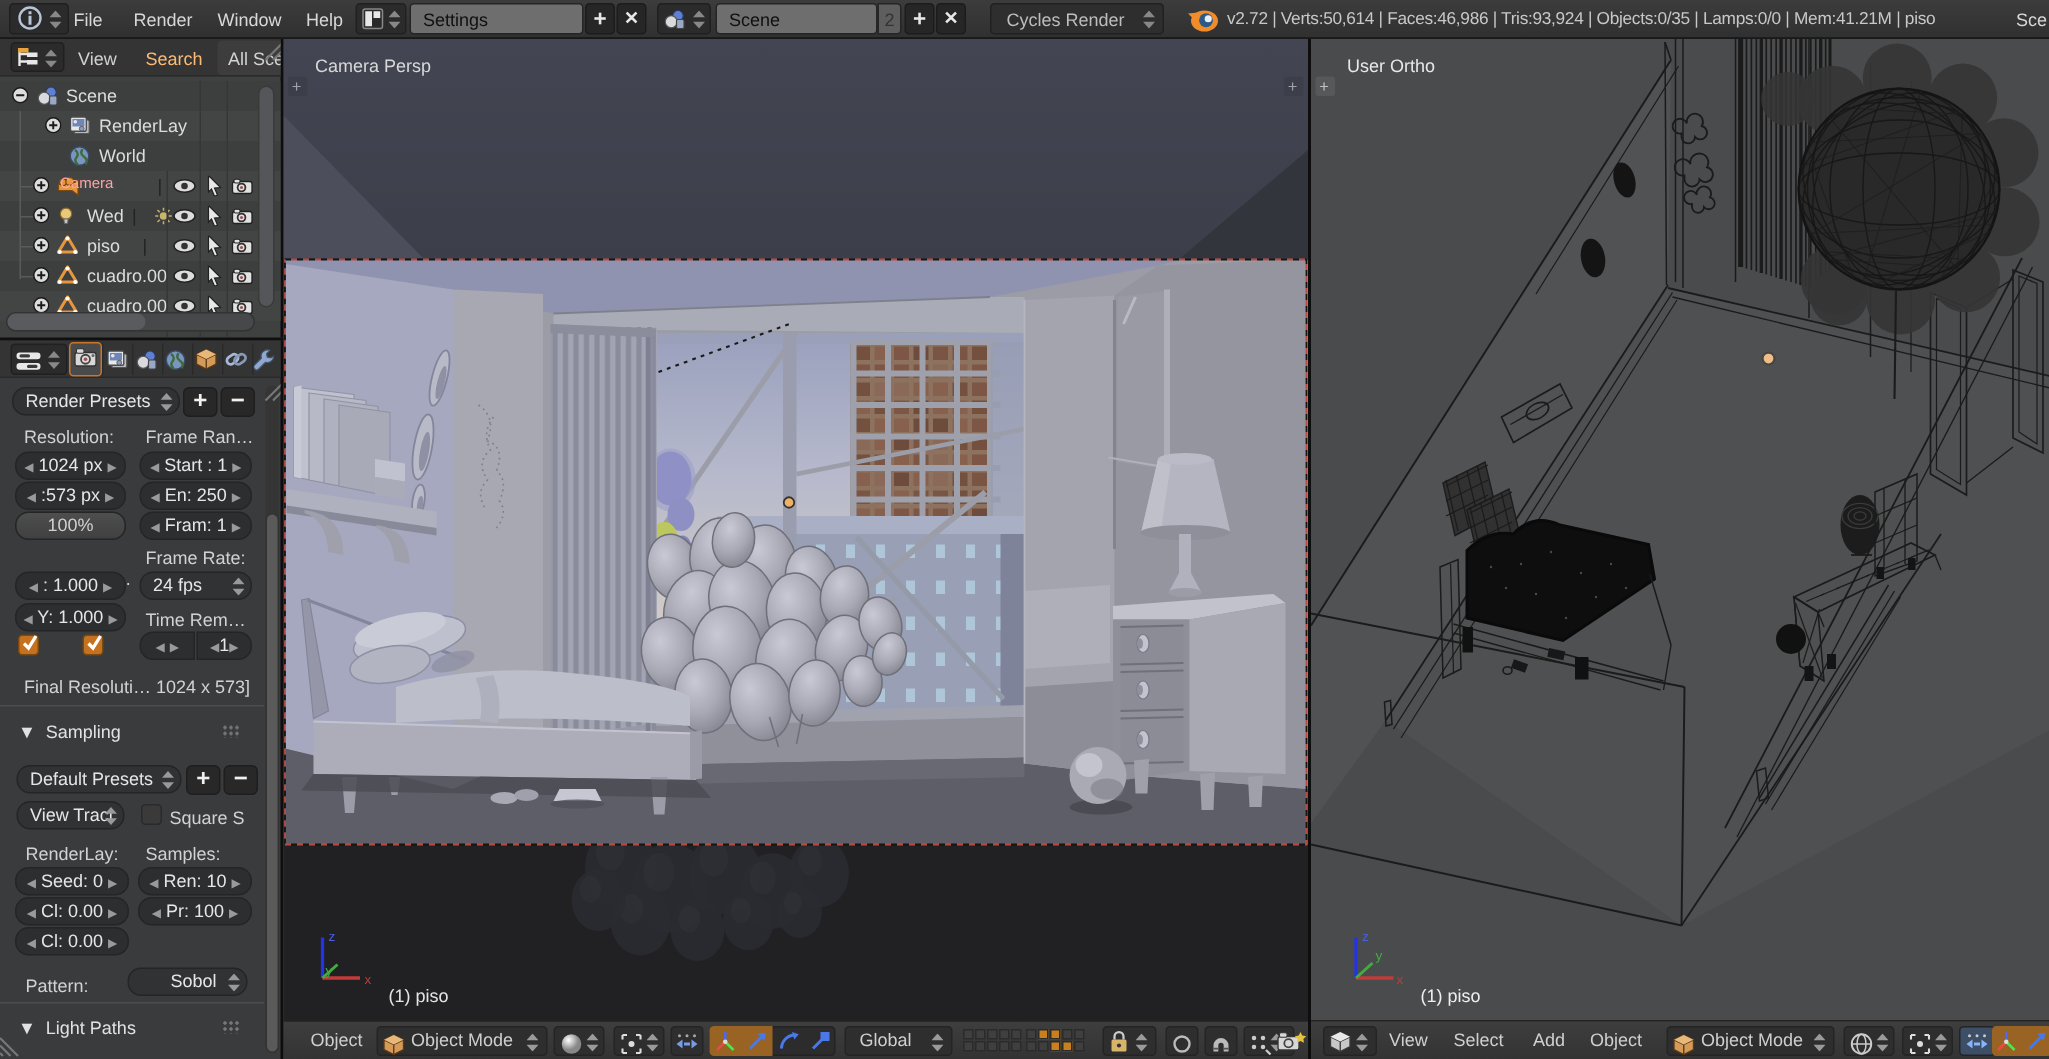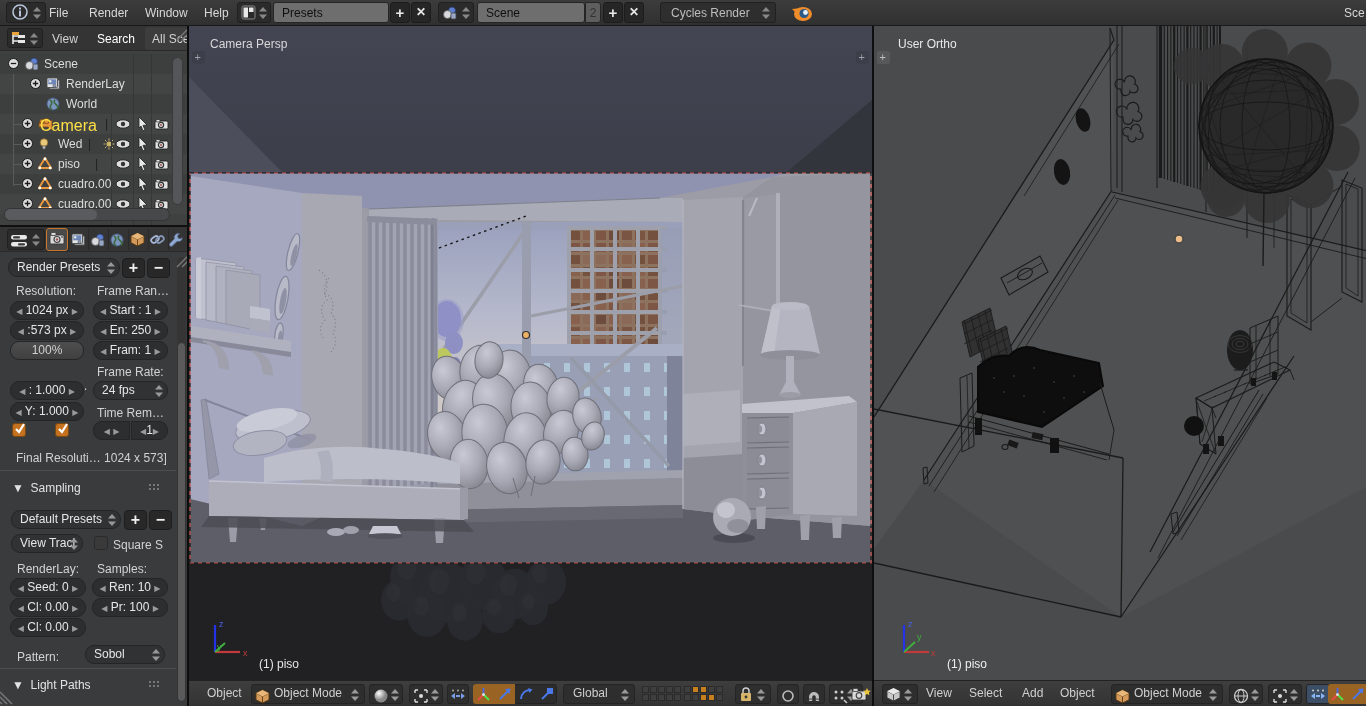--- a/index.html
+++ b/index.html
@@ -49,21 +49,21 @@
       <div class="abs ebtn" style="left:237px;top:2px;width:34px;height:21px"></div>
       <svg class="abs" style="left:241px;top:5px" width="15" height="15" viewBox="0 0 15 15">
         <rect x="1" y="1" width="13" height="13" rx="1.5" fill="#2a2a2a" stroke="#888" stroke-width="1"></rect>
         <rect x="2.5" y="2.5" width="4.5" height="10" fill="#e8e8e8"></rect>
         <rect x="8" y="2.5" width="4.5" height="4.5" fill="#e8e8e8"></rect>
       </svg>
       <svg class="abs" style="left:259px;top:7px" width="8" height="12" viewBox="0 0 8 12">
         <path d="M4 0 L8 4.5 L0 4.5 Z" fill="#888"></path>
         <path d="M4 12 L8 7.5 L0 7.5 Z" fill="#888"></path>
       </svg>
-      <div class="abs field" style="left:273px;top:2px;width:116px;height:21px;font-size:12px;padding:3px 0 0 8px">Presets</div>
+      <div class="abs field" style="left:273px;top:2px;width:116px;height:21px;font-size:12px;padding:3px 0 0 8px">Settings</div>
       <div class="abs pm" style="left:390px;top:2px;width:20px;height:21px;font-size:15px;line-height:19px">+</div>
       <div class="abs pm" style="left:411px;top:2px;width:20px;height:21px;font-size:12px;line-height:19px">✕</div>
       <div class="abs ebtn" style="left:438px;top:2px;width:36px;height:21px"></div>
       <svg class="abs" style="left:442px;top:6px" width="16" height="14" viewBox="0 0 16 14">
         <circle cx="10" cy="4.5" r="3.5" fill="#5f7fd0" stroke="#2a3a66" stroke-width="0.8"></circle>
         <circle cx="5.5" cy="8.5" r="4" fill="#d9dade" stroke="#555" stroke-width="0.8"></circle>
         <rect x="9" y="7" width="5" height="6" rx="1" fill="#9aa8c8" stroke="#444" stroke-width="0.8"></rect>
       </svg>
       <svg class="abs" style="left:462px;top:7px" width="8" height="12" viewBox="0 0 8 12">
         <path d="M4 0 L8 4.5 L0 4.5 Z" fill="#888"></path>
@@ -77,37 +77,38 @@
       <svg class="abs" style="left:762px;top:7px" width="8" height="12" viewBox="0 0 8 12">
         <path d="M4 0 L8 4.5 L0 4.5 Z" fill="#888"></path>
         <path d="M4 12 L8 7.5 L0 7.5 Z" fill="#888"></path>
       </svg>
       <svg class="abs" style="left:790px;top:4px" width="24" height="18" viewBox="0 0 24 18">
         <ellipse cx="13" cy="10" rx="9" ry="7" fill="#f08c2a"></ellipse>
         <circle cx="14" cy="9.5" r="4.6" fill="#2a5a8a"></circle>
         <circle cx="15.5" cy="8.5" r="2.4" fill="#e8f0f8"></circle>
         <path d="M2 5 L12 4 L6 9 Z" fill="#f08c2a"></path>
       </svg>
+      <div class="abs" style="left:818px;top:7px;color:#c8c8c8;font-size:11.5px;letter-spacing:-0.2px">v2.72 | Verts:50,614 | Faces:46,986 | Tris:93,924 | Objects:0/35 | Lamps:0/0 | Mem:41.21M | piso</div>
       <div class="abs" style="left:1344px;top:6px;color:#d8d8d8;font-size:12px">Sce</div>
     </div>
     <div id="outliner" class="abs">
       <div id="outlhead" class="abs"></div>
       <div class="abs ebtn" style="left:7px;top:2px;width:36px;height:20px"></div>
       <svg class="abs" style="left:10px;top:5px" width="16" height="15" viewBox="0 0 16 15">
         <path d="M3 2 v11 M3 5 h5 M3 10 h5" stroke="#e8e8e8" stroke-width="1.6" fill="none"></path>
         <rect x="2" y="1" width="7" height="3" fill="#e8a33c"></rect>
         <rect x="8" y="4" width="7" height="3" fill="#e8e8e8"></rect>
         <rect x="8" y="9" width="7" height="3" fill="#e8e8e8"></rect>
       </svg>
       <svg class="abs" style="left:30px;top:7px" width="8" height="12" viewBox="0 0 8 12">
         <path d="M4 0 L8 4.5 L0 4.5 Z" fill="#888"></path>
         <path d="M4 12 L8 7.5 L0 7.5 Z" fill="#888"></path>
       </svg>
       <div class="abs" style="left:52px;top:6px;font-size:12px;color:#d2d2d2">View</div>
-      <div class="abs" style="left:97px;top:6px;font-size:12px;color:#ffffff">Search</div>
+      <div class="abs" style="left:97px;top:6px;font-size:12px;color:#fdba74">Search</div>
       <div class="abs" style="left:145px;top:1px;width:44px;height:23px;background:#3d3d3d;border-radius:3px 0 0 3px"></div>
       <div class="abs" style="left:152px;top:6px;font-size:12px;color:#d2d2d2;white-space:nowrap">All Sce</div>
       <svg class="abs" style="left:173px;top:0px" width="16" height="16" viewBox="0 0 16 16">
         <path d="M16 2 L4 14 M16 7 L9 14 M16 12 L14 14" stroke="#777" stroke-width="1.5"></path>
       </svg>
       <div class="abs orow" style="top:28px;background:#3d3e3e"></div>
       <svg class="abs" style="left:8px;top:32px" width="11" height="11" viewBox="0 0 11 11">
         <circle cx="5.5" cy="5.5" r="5" fill="#ddd" stroke="#1a1a1a" stroke-width="1"></circle>
         <path d="M2.8 5.5 h5.4" stroke="#1a1a1a" stroke-width="1.3"></path>
       </svg>
@@ -139,21 +140,21 @@
       <div class="abs orow" style="top:88px;background:#434444"></div>
       <svg class="abs" style="left:22px;top:92px" width="11" height="11" viewBox="0 0 11 11">
         <circle cx="5.5" cy="5.5" r="5" fill="#ddd" stroke="#1a1a1a" stroke-width="1"></circle>
         <path d="M5.5 2.8 v5.4 M2.8 5.5 h5.4" stroke="#1a1a1a" stroke-width="1.3"></path>
       </svg>
       <svg class="abs" style="left:38px;top:92px" width="15" height="13" viewBox="0 0 15 13">
         <path d="M1 5 h9 l4 -3 v10 l-4 -3 h-9 z" fill="#e8963c" stroke="#7a4a12" stroke-width="0.8"></path>
         <circle cx="4" cy="3.5" r="2.2" fill="#e8963c" stroke="#7a4a12" stroke-width="0.8"></circle>
         <circle cx="8.5" cy="3" r="2.6" fill="#e8963c" stroke="#7a4a12" stroke-width="0.8"></circle>
       </svg>
-      <div class="abs" style="left:40px;top:91px;font-size:16px;color:#fde047">Camera</div>
+      <div class="abs" style="left:40px;top:91px;font-size:10px;color:#fca5a5">Camera</div>
       <div class="abs" style="left:105px;top:91px;font-size:12px;color:#222">|</div>
       <svg class="abs" style="left:115px;top:93px" width="16" height="10" viewBox="0 0 16 10">
         <ellipse cx="8" cy="5" rx="7" ry="4.2" fill="#ddd" stroke="#222" stroke-width="1"></ellipse>
         <circle cx="8" cy="5" r="2.2" fill="#333"></circle>
       </svg>
       <svg class="abs" style="left:136px;top:91px" width="14" height="14" viewBox="0 0 14 14">
         <path d="M3 0 L11 8 L7 8.4 L9 13 L7 13.8 L5 9 L3 11 Z" fill="#e8e8e8" stroke="#222" stroke-width="0.8"></path>
       </svg>
       <svg class="abs" style="left:154px;top:92px" width="15" height="12" viewBox="0 0 15 12">
         <rect x="1" y="3" width="13" height="8" rx="1.5" fill="#e2e2e2" stroke="#222" stroke-width="0.9"></rect>
@@ -395,21 +396,21 @@
       <div class="abs" style="left:94px;top:309px;width:14px;height:14px;background:#3a3a3a;border:1px solid #2a2a2a;border-radius:3px"></div>
       <div class="lbl" style="left:113px;top:311px">Square S</div>
       <div class="lbl" style="left:17px;top:335px">RenderLay:</div>
       <div class="lbl" style="left:97px;top:335px">Samples:</div>
       <div class="btn" style="left:10px;top:351px;width:76px;height:19px"><span class="arr">◀</span> Seed: 0 <span class="arr">▶</span></div>
       <div class="btn" style="left:92px;top:351px;width:76px;height:19px"><span class="arr">◀</span> Ren: 10 <span class="arr">▶</span></div>
       <div class="btn" style="left:10px;top:371px;width:76px;height:19px"><span class="arr">◀</span> Cl: 0.00 <span class="arr">▶</span></div>
       <div class="btn" style="left:92px;top:371px;width:76px;height:19px"><span class="arr">◀</span> Pr: 100 <span class="arr">▶</span></div>
       <div class="btn" style="left:10px;top:391px;width:76px;height:19px"><span class="arr">◀</span> Cl: 0.00 <span class="arr">▶</span></div>
       <div class="lbl" style="left:17px;top:423px">Pattern:</div>
-      <div class="btn dark" style="left:85px;top:418px;width:80px;text-align:left;padding-left:8px">Sobol</div>
+      <div class="btn dark" style="left:85px;top:418px;width:80px;text-align:center;padding-left:8px">Sobol</div>
       <svg class="abs" style="left:152px;top:422px" width="8" height="12" viewBox="0 0 8 12">
         <path d="M4 0 L8 4.5 L0 4.5 Z" fill="#999"></path>
         <path d="M4 12 L8 7.5 L0 7.5 Z" fill="#999"></path>
       </svg>
       <div class="abs" style="left:0px;top:441px;width:176px;height:1px;background:#4e4e4e"></div>
       <div class="lbl" style="left:12px;top:451px;color:#e2e2e2">▼&nbsp; Light Paths</div>
       <div class="abs" style="left:148px;top:453px;width:12px;height:9px;background-image:radial-gradient(#777 1px,transparent 1.2px);background-size:4px 4px"></div>
       <div class="abs" style="left:177px;top:30px;width:9px;height:445px;background:#353535;border-radius:5px"></div>
       <div class="abs" style="left:177px;top:115px;width:9px;height:360px;background:#5a5a5a;border:1px solid #333;border-radius:5px"></div>
       <svg class="abs" style="left:173px;top:26px" width="16" height="16" viewBox="0 0 16 16">

